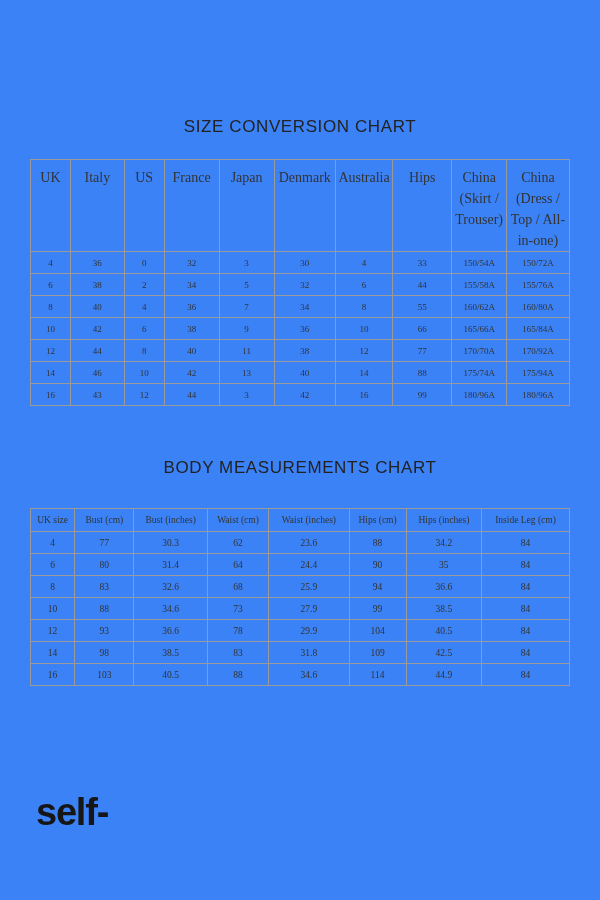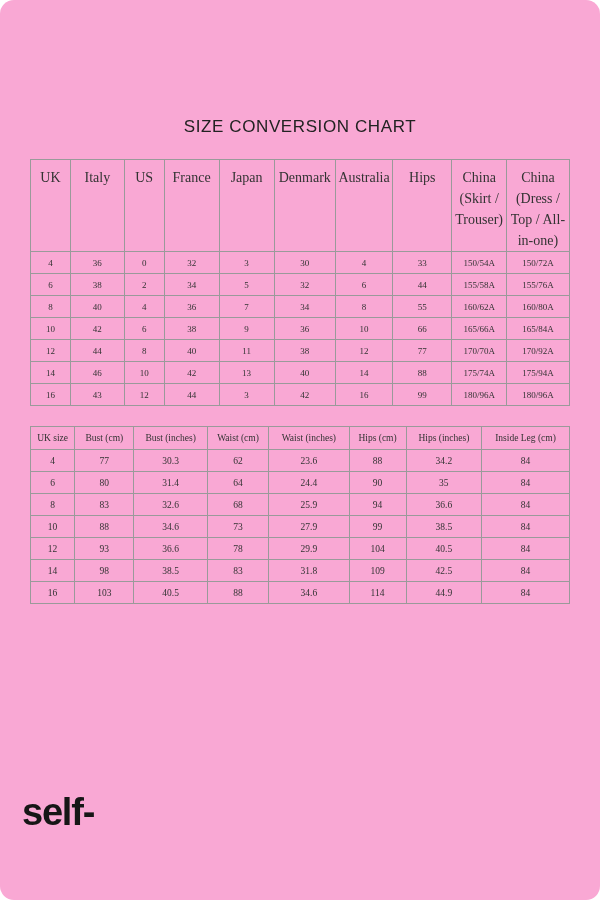--- a/index.html
+++ b/index.html
@@ -5,37 +5,36 @@
   * { margin: 0; padding: 0; box-sizing: border-box; }
   html, body { background: #ffffff; }
   body {
     width: 600px; height: 900px;
     font-family: "Liberation Sans", sans-serif;
     overflow: hidden;
   }
   .page {
     position: relative;
     width: 600px; height: 900px;
-    background: #f9a8d4;
-    border-radius: 14px;
+    background: #3b82f6;
   }
   .chart-title {
     text-align: center;
     font-family: "Liberation Sans", sans-serif;
     font-size: 17px;
     font-weight: 400;
     letter-spacing: 0.6px;
     color: #222222;
     line-height: 1;
   }
   .title-1 { padding-top: 118px; }
   .title-2 { padding-top: 53px; }
   .table-wrap { margin: 0 30px; }
   .table-wrap-1 { margin-top: 24px; }
-  .table-wrap-2 { margin-top: 20px; }
+  .table-wrap-2 { margin-top: 32px; }
   table {
     width: 100%;
     border-collapse: collapse;
     table-layout: fixed;
     border: 1px solid #8c8c8c;
   }
   th, td {
     border: 1px solid #9a9a9a;
     text-align: center;
     font-family: "Liberation Serif", serif;
@@ -60,21 +59,21 @@
     height: 23px;
     vertical-align: middle;
   }
   .body-table td {
     font-size: 9.5px;
     height: 22px;
     vertical-align: middle;
   }
   .logo {
     position: absolute;
-    left: 22px;
+    left: 36px;
     top: 792px;
     font-family: "Liberation Sans", sans-serif;
     font-weight: bold;
     font-size: 38px;
     line-height: 1.06;
     letter-spacing: -1.2px;
     color: #161616;
     cursor: pointer;
   }
   .logo div { white-space: nowrap; }
@@ -196,20 +195,21 @@
             <td>42</td>
             <td>16</td>
             <td>99</td>
             <td>180/96A</td>
             <td>180/96A</td>
           </tr>
         </tbody>
       </table>
   </div>
 
+  <h2 class="chart-title title-2">BODY MEASUREMENTS CHART</h2>
 
   <div class="table-wrap table-wrap-2">
     <table class="body-table">
         <colgroup>
           <col style="width: 8.2%;">
           <col style="width: 11%;">
           <col style="width: 13.6%;">
           <col style="width: 11.4%;">
           <col style="width: 14.9%;">
           <col style="width: 10.6%;">

